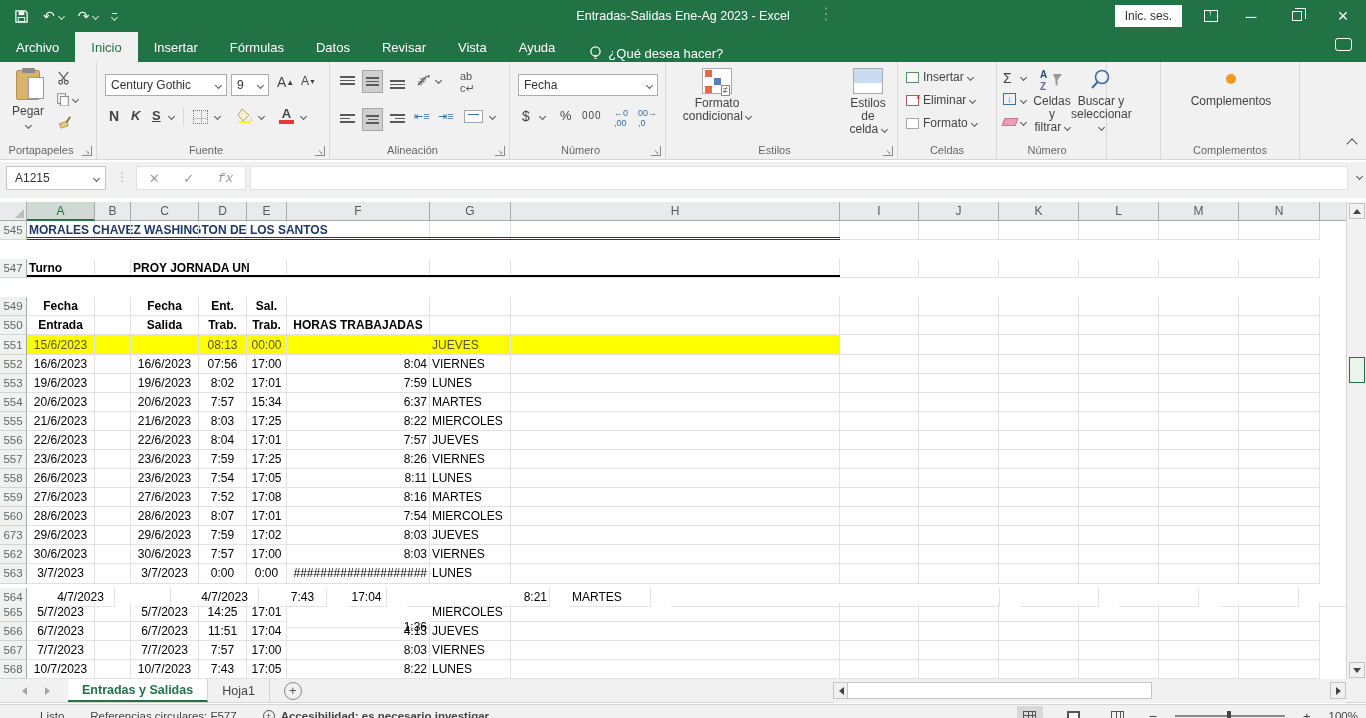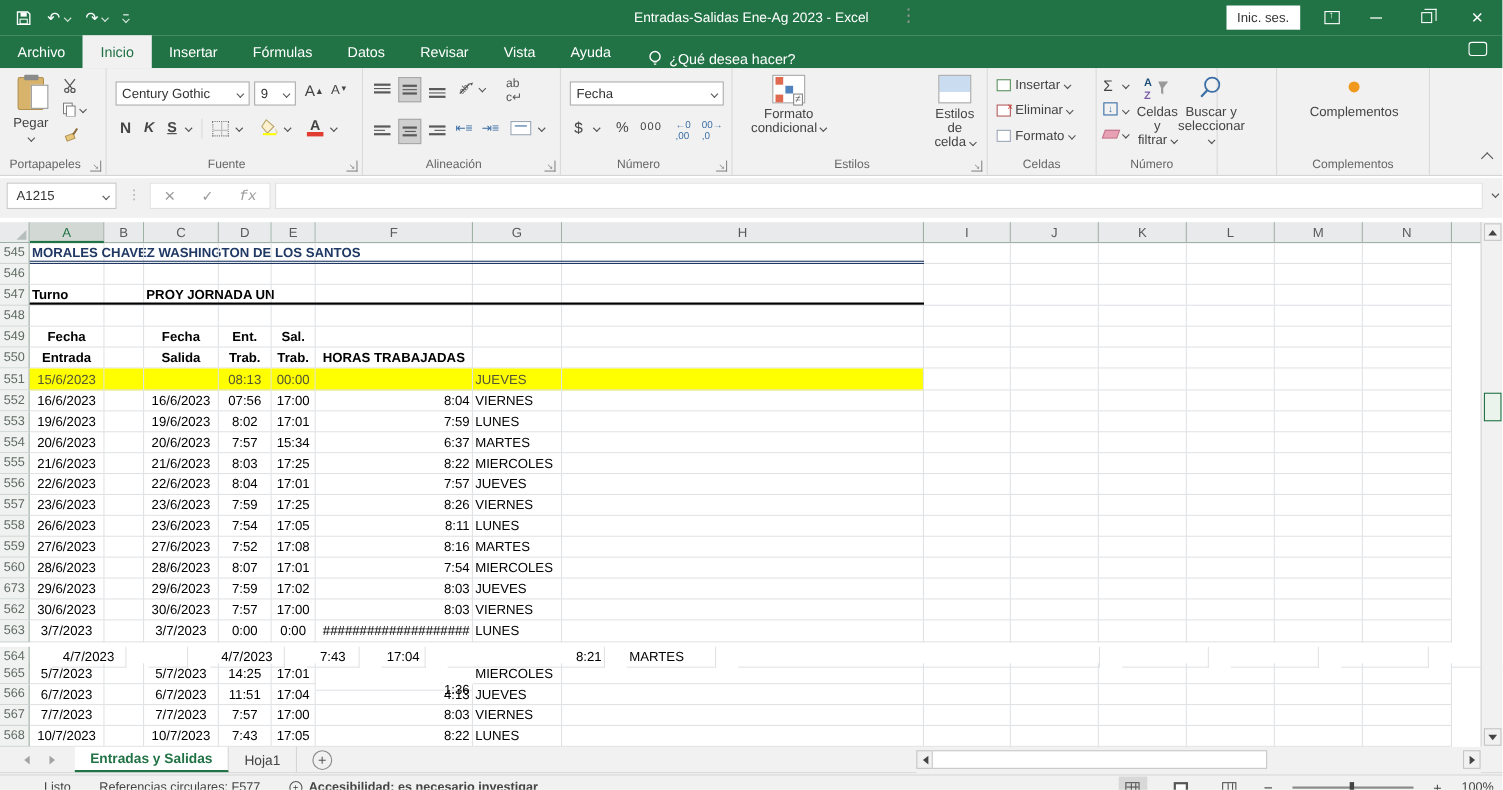--- a/index.html
+++ b/index.html
@@ -417,59 +417,25 @@
         <div class="cell r" style="width: 143px;"></div>
         <div class="cell l" style="width: 81px;"></div>
         <div class="cell l" style="width: 329px;"></div>
         <div class="cell l" style="width: 79px;"></div>
         <div class="cell l" style="width: 80px;"></div>
         <div class="cell l" style="width: 80px;"></div>
         <div class="cell l" style="width: 80px;"></div>
         <div class="cell l" style="width: 80px;"></div>
         <div class="cell l" style="width: 81px;"></div>
       </div>
-      <div class="grow" style="top: 38.08px; height: 19.08px;">
-        <div class="rn">546</div>
-        <div class="cell c" style="width: 68px;"></div>
-        <div class="cell l" style="width: 36px;"></div>
-        <div class="cell c" style="width: 68px;"></div>
-        <div class="cell c" style="width: 48px;"></div>
-        <div class="cell c" style="width: 40px;"></div>
-        <div class="cell r" style="width: 143px;"></div>
-        <div class="cell l" style="width: 81px;"></div>
-        <div class="cell l" style="width: 329px;"></div>
-        <div class="cell l" style="width: 79px;"></div>
-        <div class="cell l" style="width: 80px;"></div>
-        <div class="cell l" style="width: 80px;"></div>
-        <div class="cell l" style="width: 80px;"></div>
-        <div class="cell l" style="width: 80px;"></div>
-        <div class="cell l" style="width: 81px;"></div>
-      </div>
       <div class="grow" style="top: 57.16px; height: 19.08px;">
         <div class="rn">547</div>
         <div class="cell bold l" style="width: 68px;">Turno</div>
         <div class="cell l" style="width: 36px;"></div>
         <div class="cell bold l" style="width: 68px;">PROY JORNADA UN</div>
-        <div class="cell c" style="width: 48px;"></div>
-        <div class="cell c" style="width: 40px;"></div>
-        <div class="cell r" style="width: 143px;"></div>
-        <div class="cell l" style="width: 81px;"></div>
-        <div class="cell l" style="width: 329px;"></div>
-        <div class="cell l" style="width: 79px;"></div>
-        <div class="cell l" style="width: 80px;"></div>
-        <div class="cell l" style="width: 80px;"></div>
-        <div class="cell l" style="width: 80px;"></div>
-        <div class="cell l" style="width: 80px;"></div>
-        <div class="cell l" style="width: 81px;"></div>
-      </div>
-      <div class="grow" style="top: 76.24px; height: 19.08px;">
-        <div class="rn">548</div>
-        <div class="cell c" style="width: 68px;"></div>
-        <div class="cell l" style="width: 36px;"></div>
-        <div class="cell c" style="width: 68px;"></div>
         <div class="cell c" style="width: 48px;"></div>
         <div class="cell c" style="width: 40px;"></div>
         <div class="cell r" style="width: 143px;"></div>
         <div class="cell l" style="width: 81px;"></div>
         <div class="cell l" style="width: 329px;"></div>
         <div class="cell l" style="width: 79px;"></div>
         <div class="cell l" style="width: 80px;"></div>
         <div class="cell l" style="width: 80px;"></div>
         <div class="cell l" style="width: 80px;"></div>
         <div class="cell l" style="width: 80px;"></div>

